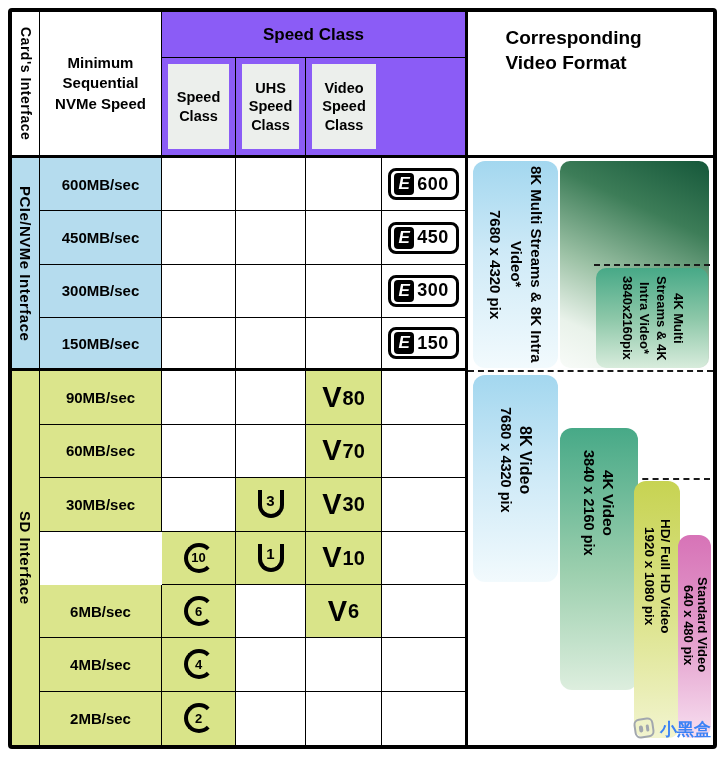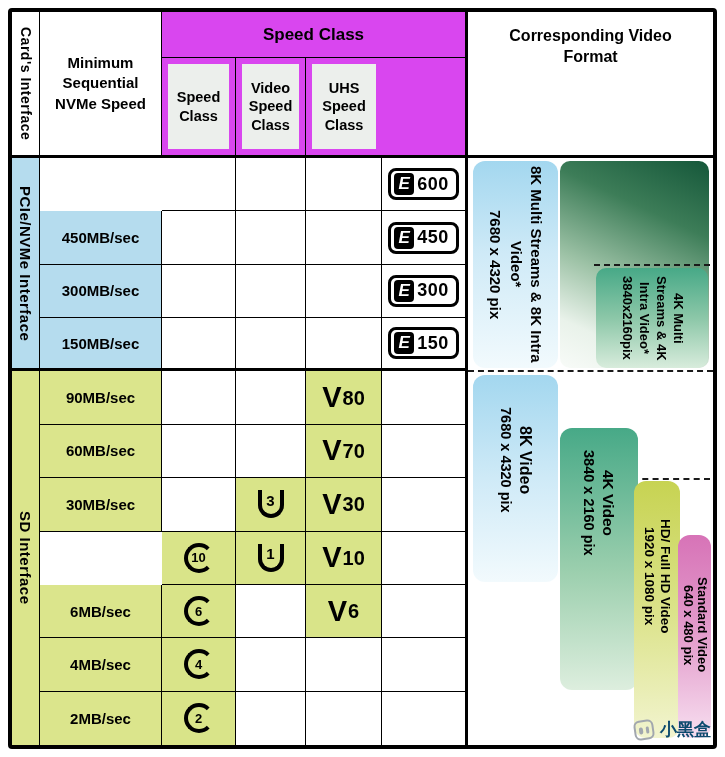--- a/index.html
+++ b/index.html
@@ -30,34 +30,34 @@
     writing-mode:vertical-rl; text-orientation:mixed;
     font-weight:bold; font-size:15px; letter-spacing:0.5px; text-align:center;
   }
   .vlabel.ci { font-size:14px; }
 
   .ws-hdr { font-weight:bold; font-size:15px; text-align:center; line-height:1.35; width:104px; }
   .speed-val { font-weight:bold; font-size:15px; }
 
   
   .sg { box-sizing:border-box; border-right:3px solid #000; border-bottom:3px solid #000;
-        display:flex; flex-direction:column; background:#d946ef; }
+        display:flex; flex-direction:column; background:#8b5cf6; }
   .sg-title { height:45px; border-bottom:1px solid #000; display:flex; align-items:center;
               justify-content:center; font-weight:bold; font-size:17px; }
   .sg-cols { flex:1; display:grid; grid-template-columns:74px 70px 76px 1fr; }
   .sg-col { display:flex; box-sizing:border-box; border-right:1px solid #000; }
   .sg-col:last-child { border-right:none; }
   .sg-box { flex:1; margin:6px; background:#ecefec; display:flex; align-items:center;
             justify-content:center; text-align:center; font-weight:bold; font-size:14.5px;
             line-height:1.25; padding:2px; }
 
   
   .vf-header { box-sizing:border-box; border-bottom:3px solid #000; display:flex;
                flex-direction:column; align-items:center; padding-top:14px; }
-  .vf-title { font-weight:bold; font-size:16px; text-align:center; line-height:1.3; width:170px; }
+  .vf-title { font-weight:bold; font-size:19px; line-height:1.3; width:170px; }
   .vf-note  { font-size:14.5px; text-align:center; line-height:1.3; width:200px; margin-top:10px; }
 
   
   .elogo { display:inline-flex; align-items:center; gap:3px; border:3px solid #000;
            border-radius:8px; padding:2px 7px 2px 3px; background:#fff; }
   .e-badge { width:20px; height:22px; background:#000; border-radius:4px; color:#fff;
              font-weight:bold; font-style:italic; font-size:17px; display:flex;
              align-items:center; justify-content:center; }
   .e-num { font-weight:bold; font-size:18px; letter-spacing:0.5px; }
 
@@ -104,22 +104,22 @@
   .vt-4k .bt { font-size:15.5px; }
   .vt-hd { height:170px; font-size:13.5px; line-height:1.2; }
   .vt-sd { height:160px; font-size:13px;  line-height:1.15; }
 
   .dash { position:absolute; height:0; border-top:2px dashed #1a1a1a; }
   .d1 { top:106px; left:126px; right:3px; }
   .d2 { top:212px; left:0;     right:0; }
   .d3 { top:320px; left:92px;  right:3px; }
 
   
-  .watermark { position:absolute; right:14px; bottom:16px; display:flex; align-items:center;
-               gap:6px; color:#0c4a6e; z-index:50; }
+  .watermark { position:absolute; right:14px; bottom:16px; display:flex; align-items:flex-start;
+               gap:6px; color:#3b82f6; z-index:50; }
   .wm-icon { width:20px; height:20px; box-sizing:border-box; border:2.5px solid #a2a7ae;
              border-radius:6px; display:flex; align-items:center; justify-content:center;
              gap:3px; transform:rotate(-8deg); }
   .wm-eye { width:3.5px; height:7px; background:#a2a7ae; border-radius:2px; }
   .wm-text { font-size:17px; font-weight:bold; }
 </style>
 </head>
 <body>
 
 <div class="frame">
@@ -131,39 +131,42 @@
     <div class="ws-hdr">Minimum Sequential NVMe Speed</div>
   </div>
 
   <div class="sg" style="grid-area:1/3/2/7">
     <div class="sg-title">Speed Class</div>
     <div class="sg-cols">
       <div class="sg-col">
         <div class="sg-box">Speed Class</div>
       </div>
       <div class="sg-col">
+        <div class="sg-box">UHS Speed Class</div>
+      </div>
+      <div class="sg-col">
         <div class="sg-box">Video Speed Class</div>
-      </div>
-      <div class="sg-col">
-        <div class="sg-box">UHS Speed Class</div>
       </div>
     </div>
   </div>
 
   <div class="vf-header" style="grid-area:1/7">
     <div class="vf-title">Corresponding Video Format</div>
   </div>
 
   <div class="cell blue thickb" style="grid-area:2/1/6/2">
     <span class="vlabel">PCIe/NVMe Interface</span>
   </div>
   <div class="cell green lastrow" style="grid-area:6/1/13/2">
     <span class="vlabel">SD Interface</span>
   </div>
 
+  <div class="cell blue" style="grid-area:2/2">
+      <span class="speed-val">600MB/sec</span>
+    </div>
   <div class="cell" style="grid-area:2/3"></div>
   <div class="cell" style="grid-area:2/4"></div>
   <div class="cell" style="grid-area:2/5"></div>
   <div class="cell thickr" style="grid-area:2/6">
     <div class="elogo">
         <span class="e-badge">E</span>
         <span class="e-num">600</span>
       </div>
   </div>
 

